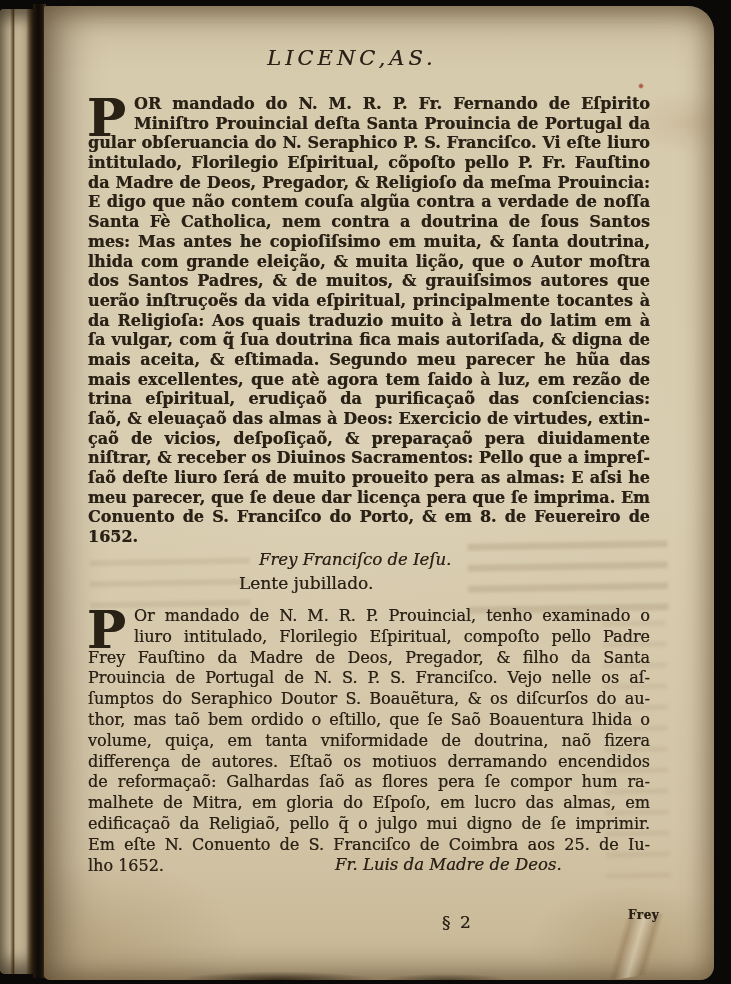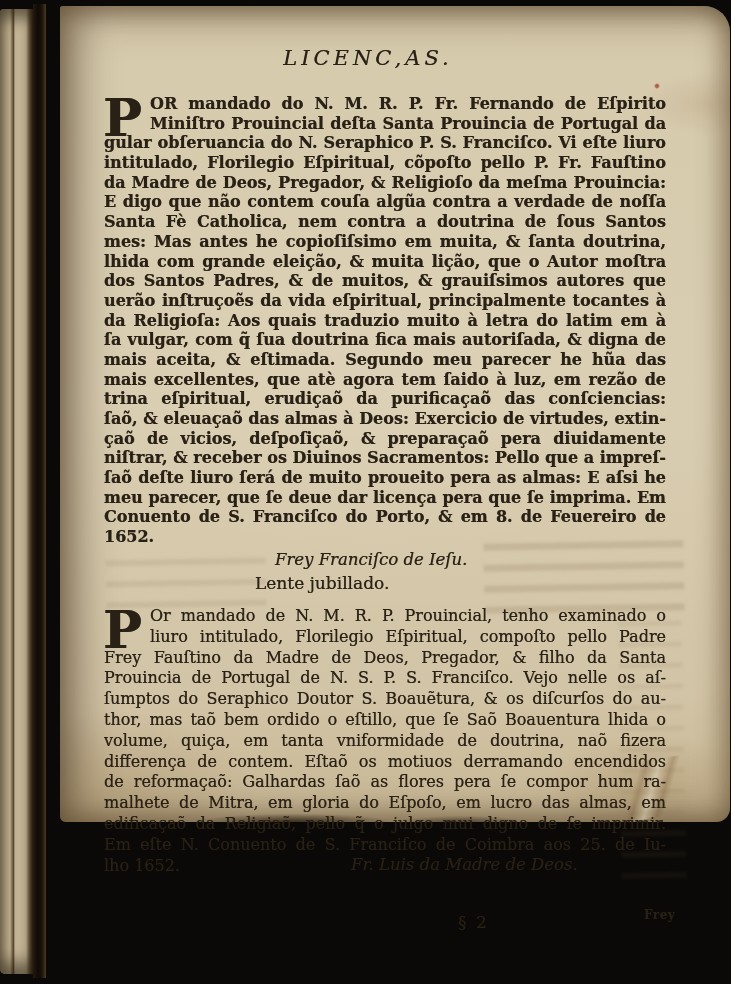--- a/index.html
+++ b/index.html
@@ -13,21 +13,21 @@
     background: linear-gradient(90deg,#b9aa8a 0,#c8b999 10px,#8a7656 12px,#5d4b31 13.5px,
                 #c4b595 15px,#ccbe9e 26px,#6b583a 30px,#2e2212 33px);
     box-shadow: inset 0 10px 14px rgba(35,26,13,.55), inset 0 -12px 16px rgba(35,26,13,.55);
     border-radius:4px 0 0 5px; }
 
   
   .gutter { position:absolute; left:33px; top:4px; width:13px; height:974px;
     background: linear-gradient(90deg,#241a0e,#0e0a06 38%,#1b120a 68%,#4a3920); }
 
   
-  .page { position:absolute; left:60px; top:6px; width:670px; height:816px;
+  .page { position:absolute; left:44px; top:6px; width:670px; height:974px;
     border-radius:3px 26px 14px 6px;
     background:
       radial-gradient(circle at 597px 80px, rgba(158,44,28,.7) 0 1.3px, rgba(158,44,28,0) 3px),
       radial-gradient(circle at 120px 300px, rgba(95,72,40,.35) 0 .8px, transparent 2px),
       radial-gradient(circle at 520px 430px, rgba(95,72,40,.3) 0 .8px, transparent 2px),
       radial-gradient(ellipse 90px 46px at 96% 12%, rgba(146,112,66,.16), transparent 70%),
       radial-gradient(ellipse 200px 110px at 8% 96%, rgba(130,98,56,.22), transparent 72%),
       radial-gradient(ellipse 150px 80px at 88% 96%, rgba(146,112,66,.28), transparent 70%),
       radial-gradient(ellipse 420px 300px at 48% 42%, rgba(250,244,228,.12), transparent 75%),
       radial-gradient(ellipse 140px 12px at 35% 100%, rgba(12,9,6,.8), transparent 70%),
@@ -142,21 +142,21 @@
     <section class="license license-2 print">
       <span class="dropcap">P</span>
       <div class="lines">
           <div class="line">Or mandado de N. M. R. P. Prouincial, tenho examinado o</div>
           <div class="line">liuro intitulado, Florilegio Eſpiritual, compoſto pello Padre</div>
           <div class="line">Frey Fauſtino da Madre de Deos, Pregador, &amp; filho da Santa</div>
           <div class="line">Prouincia de Portugal de N. S. P. S. Franciſco. Vejo nelle os aſ-</div>
           <div class="line">ſumptos do Seraphico Doutor S. Boauẽtura, &amp; os diſcurſos do au-</div>
           <div class="line">thor, mas taõ bem ordido o eſtillo, que ſe Saõ Boauentura lhida o</div>
           <div class="line">volume, quiça, em tanta vniformidade de doutrina, naõ fizera</div>
-          <div class="line">differença de contem. Eſtaõ os motiuos derramando encendidos</div>
+          <div class="line">differença de autores. Eſtaõ os motiuos derramando encendidos</div>
           <div class="line">de reformaçaõ: Galhardas ſaõ as flores pera ſe compor hum ra-</div>
           <div class="line">malhete de Mitra, em gloria do Eſpoſo, em lucro das almas, em</div>
           <div class="line">edificaçaõ da Religiaõ, pello q̃ o julgo mui digno de ſe imprimir.</div>
           <div class="line">Em eſte N. Conuento de S. Franciſco de Coimbra aos 25. de Iu-</div>
         </div>
       <div class="lastrow">
         <span class="lastline-left">lho 1652.</span>
         <span class="sig2">Fr. Luis da Madre de Deos.</span>
       </div>
     </section>

